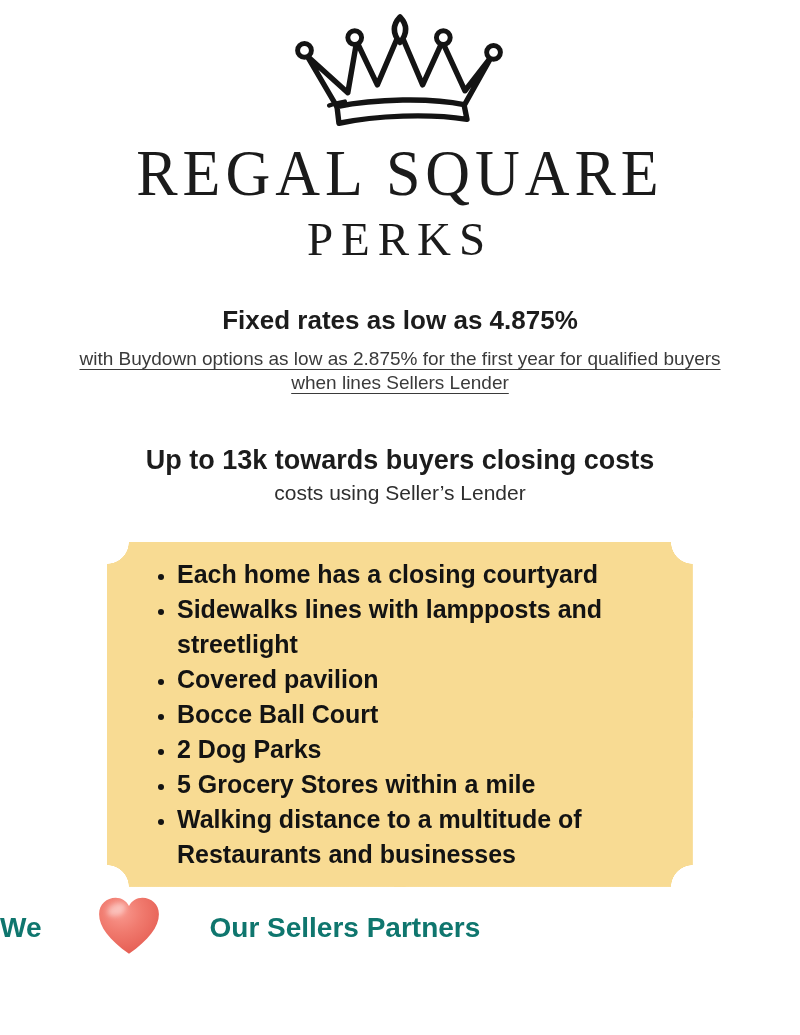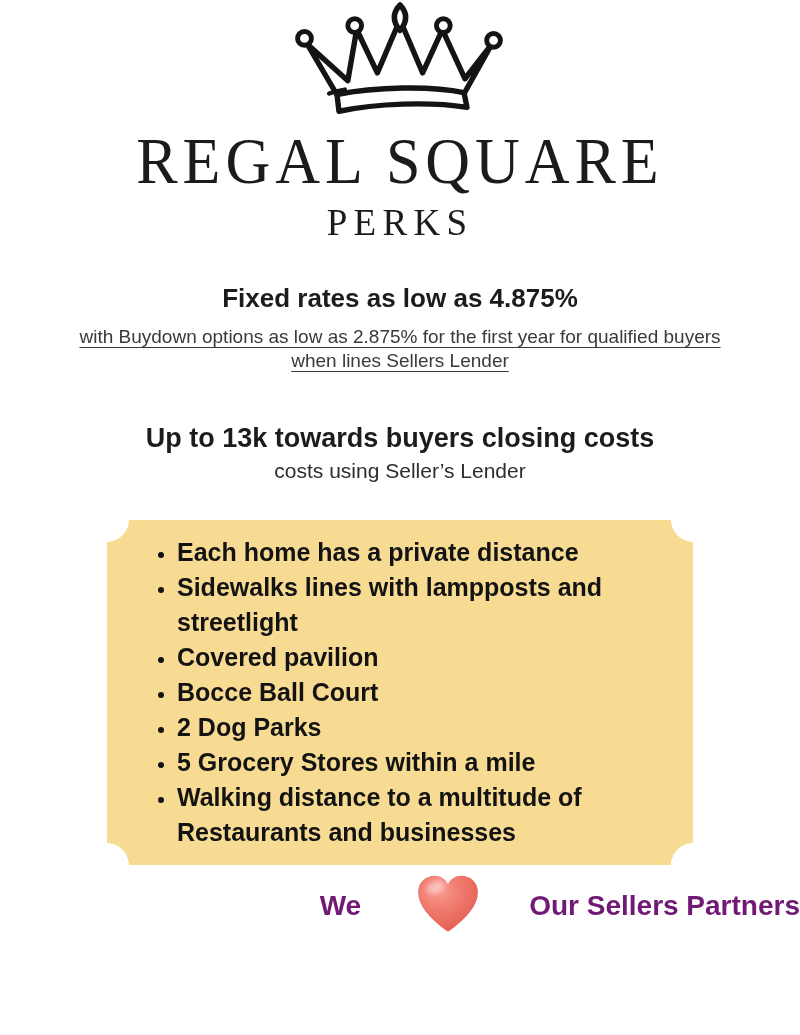--- a/index.html
+++ b/index.html
@@ -10,38 +10,38 @@
   *{box-sizing:border-box;}
   html,body{margin:0;padding:0;}
   body{
     width:800px;height:1035px;background:#ffffff;
     font-family:"Liberation Sans", sans-serif;
     color:var(--ink);
     overflow:hidden;
   }
   .page{
     width:800px;height:1035px;background:#ffffff;
-    text-align:center;position:relative;padding-top:0;
+    text-align:center;position:relative;padding-top:12px;
   }
   
   .crown{display:block;margin:0 auto;}
   .brand-title{
     font-family:"Liberation Serif", serif;
     font-weight:400;
     font-size:62px;
     letter-spacing:.08em;
     line-height:1.0;
     color:#1b1b1b;
     margin-top:2px;
     transform:scaleY(1.04);
   }
   .brand-subtitle{
     font-family:"Liberation Serif", serif;
     font-weight:400;
-    font-size:37px;
+    font-size:47px;
     letter-spacing:.17em;
     line-height:1.0;
     color:#1b1b1b;
     margin-top:12px;
   }
   
   .rates-headline{
     font-size:26px;font-weight:700;color:#1c1c1c;
     margin-top:42px;letter-spacing:0;
   }
@@ -80,22 +80,22 @@
     list-style:disc outside;
     font-size:25px;
     font-weight:700;
     line-height:35px;
     color:#131313;
   }
   .perks-list li::marker{font-size:21px;}
   
   .footer-line{
     margin-top:10px;
-    display:flex;align-items:center;justify-content:flex-end;
-    font-size:28px;font-weight:700;color:#701a75;gap:46px;
+    display:flex;align-items:center;justify-content:flex-start;
+    font-size:28px;font-weight:700;color:#0f766e;gap:46px;
   }
   .footer-heart{margin:0 2px 0 8px;position:relative;top:-2px;}
 </style>
 </head>
 <body>
 
 <div class="page">
 
   <svg class="crown" width="238" height="128" viewBox="0 0 240 130" aria-hidden="true">
     <g fill="none" stroke="#141414" stroke-width="5.5" stroke-linecap="round" stroke-linejoin="round">
@@ -124,21 +124,21 @@
   <div class="rates-sub">
     <span class="u-line">with Buydown options as low as 2.875% for the first year for qualified buyers</span>
     <span class="u-line">when lines Sellers Lender</span>
   </div>
 
   <div class="closing-headline">Up to 13k towards buyers closing costs</div>
   <div class="closing-sub">costs using Seller’s Lender</div>
 
   <div class="perks-box">
     <ul class="perks-list">
-      <li>Each home has a private distance</li>
+      <li>Each home has a closing courtyard</li>
       <li>Sidewalks lines with lampposts and streetlight</li>
       <li>Covered pavilion</li>
       <li>Bocce Ball Court</li>
       <li>2 Dog Parks</li>
       <li>5 Grocery Stores within a mile</li>
       <li>Walking distance to a multitude of Restaurants and businesses</li>
     </ul>
   </div>
 
   <div class="footer-line">

